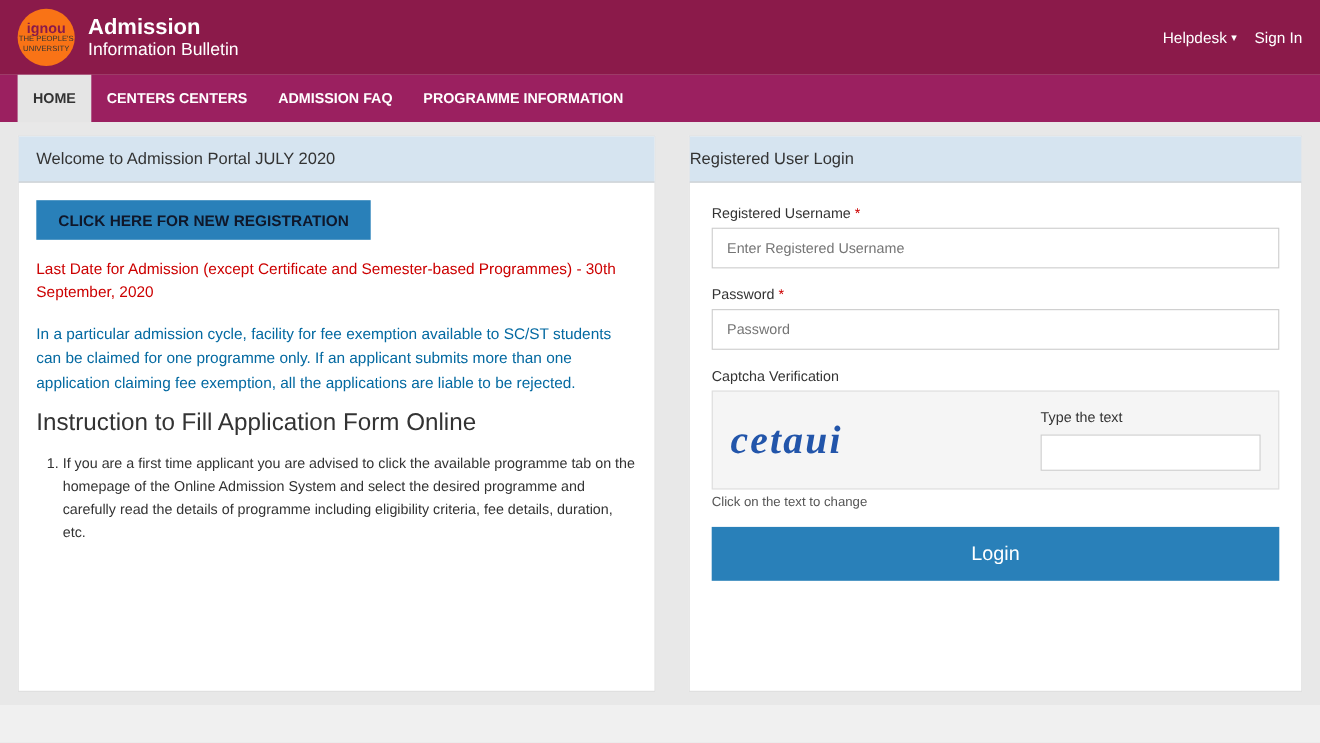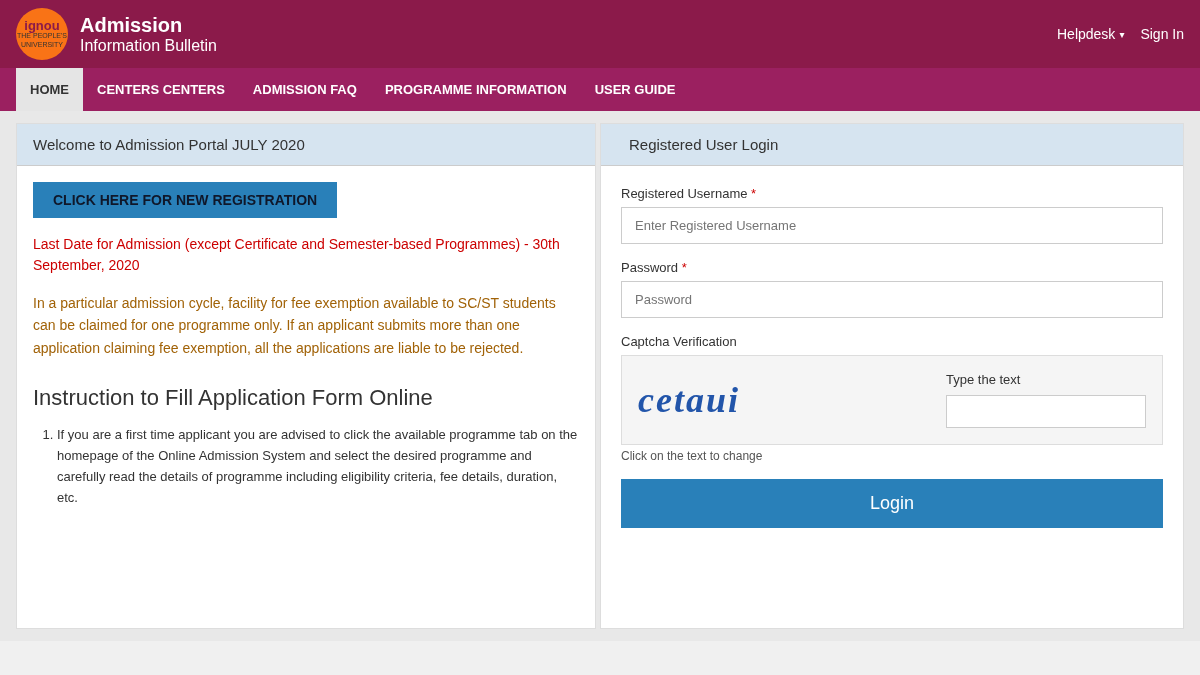--- a/index.html
+++ b/index.html
@@ -94,21 +94,21 @@
       display: block;
     }
     .nav-item.active {
       background-color: #e5e5e5;
       color: #333;
     }
 
     
     .main-content {
       display: flex;
-      gap: 4px;
+      gap: 30px;
       padding: 12px 16px;
       background: #e8e8e8;
       min-height: 530px;
     }
 
     
     .left-panel {
       flex: 0 0 580px;
       background: white;
       border: 1px solid #ddd;
@@ -139,24 +139,24 @@
 
     .last-date-text {
       color: #cc0000;
       font-size: 14px;
       line-height: 1.5;
       margin-bottom: 16px;
       font-weight: normal;
     }
 
     .fee-exemption-text {
-      color: #a16207;
+      color: #0369a1;
       font-size: 14px;
       line-height: 1.6;
-      margin-bottom: 26px;
+      margin-bottom: 12px;
     }
 
     .instruction-heading {
       font-size: 22px;
       color: #333;
       margin-bottom: 14px;
       font-weight: normal;
     }
 
     .instruction-list {
@@ -170,21 +170,21 @@
     }
 
     
     .right-panel {
       flex: 1;
       background: white;
       border: 1px solid #ddd;
     }
     .right-panel-header {
       background: #d6e4f0;
-      padding: 12px 28px;
+      padding: 12px 0;
       font-size: 15px;
       color: #333;
       border-bottom: 1px solid #ccc;
     }
     .right-panel-body {
       padding: 20px;
     }
 
     .form-group {
       margin-bottom: 16px;
@@ -288,21 +288,20 @@
     <a class="header-link">Sign In</a>
   </div>
 </header>
 
 <nav class="navbar">
   <div class="nav-left">
     <a class="nav-item active">HOME</a>
     <a class="nav-item">CENTERS CENTERS</a>
     <a class="nav-item">ADMISSION FAQ</a>
     <a class="nav-item">PROGRAMME INFORMATION</a>
-    <a class="nav-item">USER GUIDE</a>
   </div>
 </nav>
 
 <div class="main-content">
 
   <div class="left-panel">
     <div class="panel-header">Welcome to Admission Portal JULY 2020</div>
     <div class="panel-body">
       <button class="reg-btn">CLICK HERE FOR NEW REGISTRATION</button>
 

